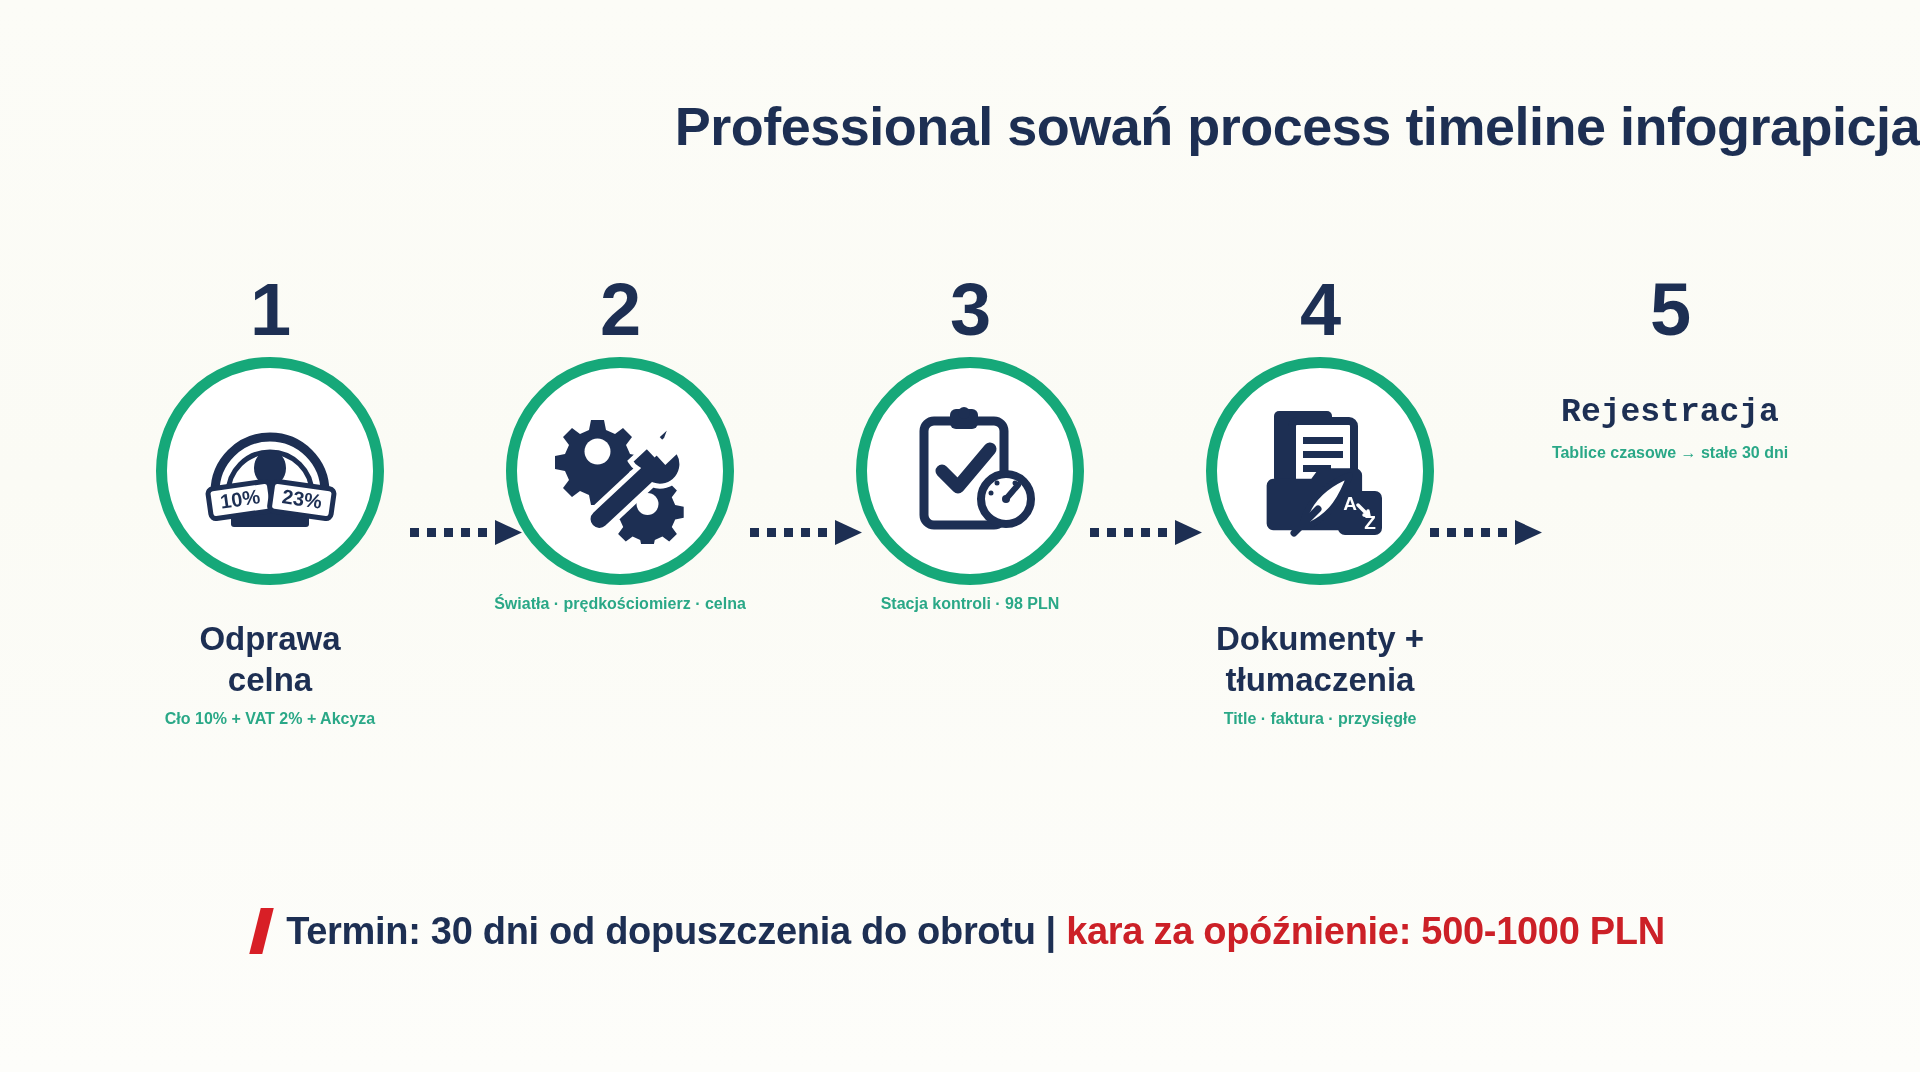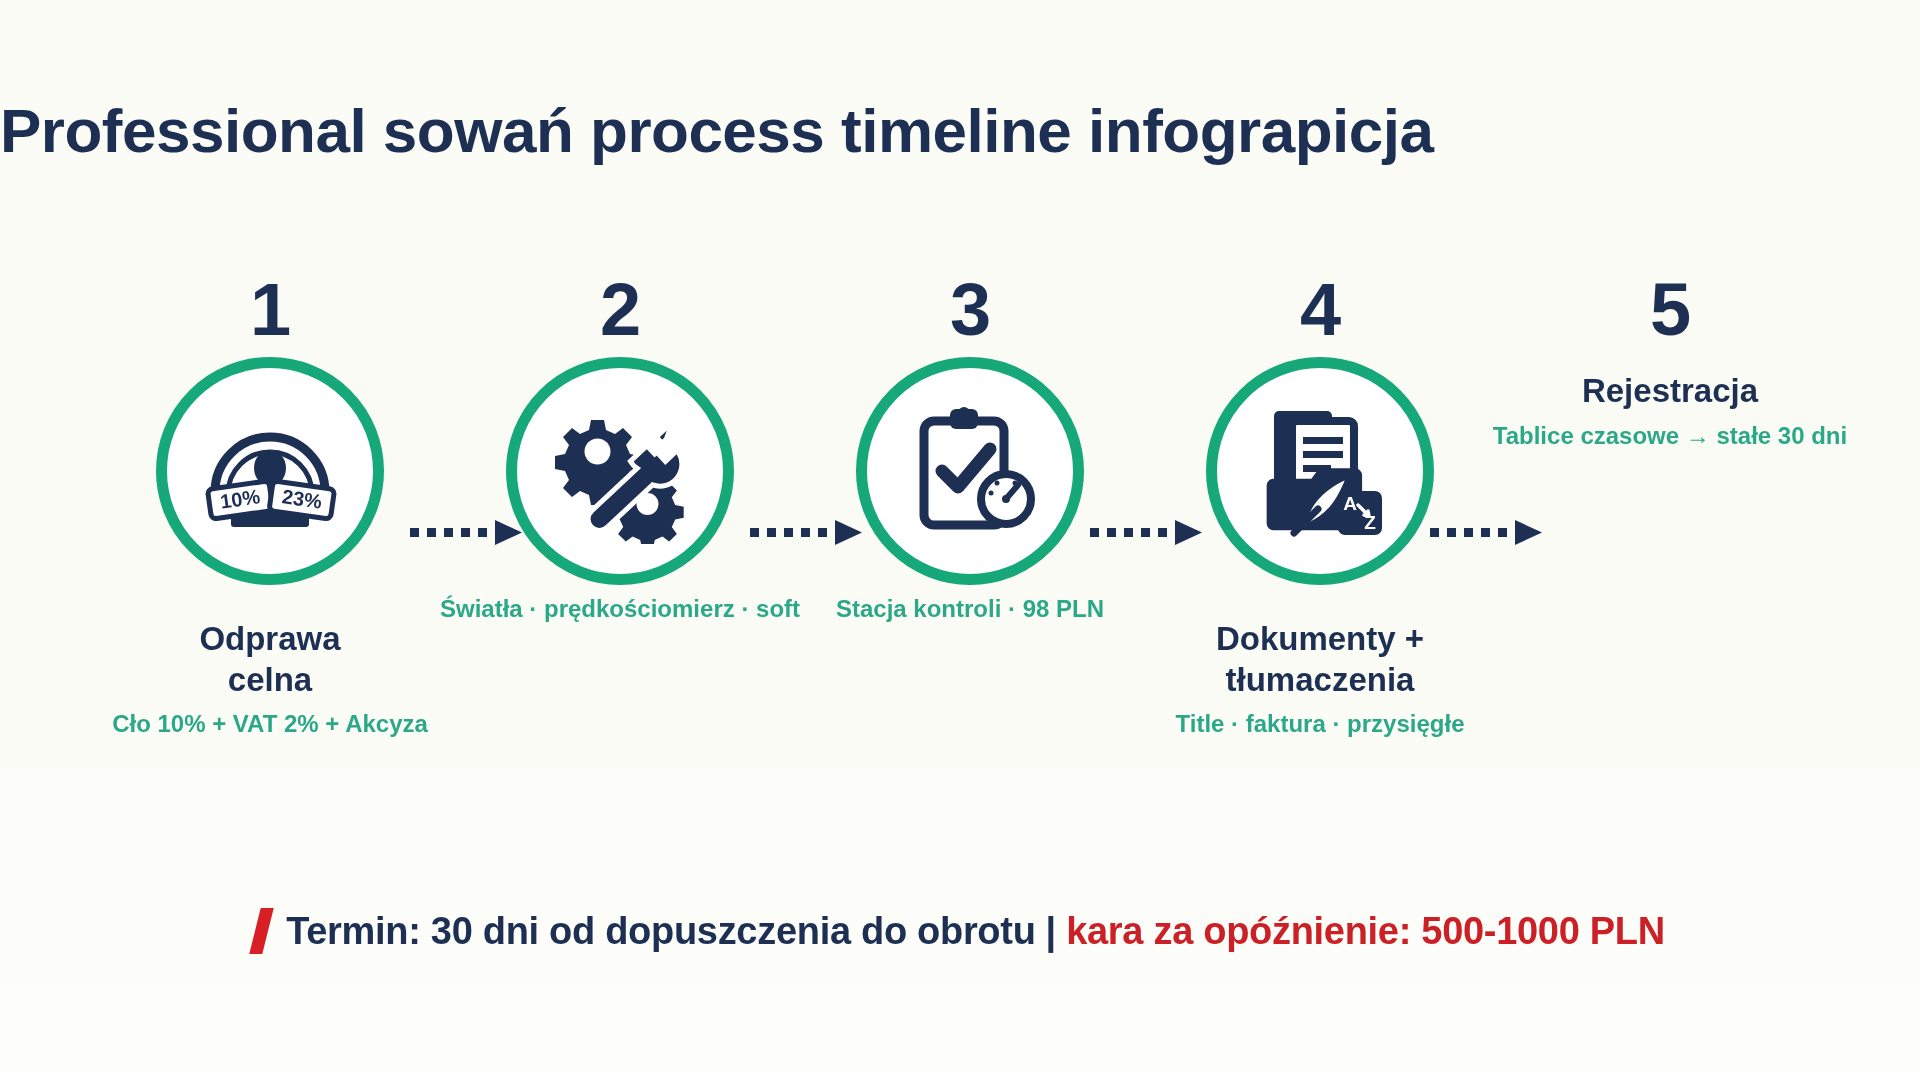--- a/index.html
+++ b/index.html
@@ -21,22 +21,22 @@
     inset: 0;
     background: linear-gradient(180deg, #fcfcf7 0%, #fbfbf5 45%, #fdfdfa 100%);
   }
 
   
   .title {
     position: absolute;
     top: 95px;
     left: 0;
     width: 1920px;
-    text-align: left;
-    font-size: 62px;
+    text-align: right;
+    font-size: 54px;
     font-weight: bold;
     letter-spacing: -0.5px;
     color: #1d2f53;
     white-space: nowrap;
   }
 
   
   .steps {
     position: absolute;
     top: 275px;
@@ -84,28 +84,28 @@
     font-size: 33px;
     font-weight: bold;
     color: #1d2f53;
     text-align: center;
     line-height: 1.22;
     white-space: pre-line;
   }
 
   .step-sub {
     margin-top: 10px;
-    font-size: 24px;
+    font-size: 16px;
     font-weight: bold;
     color: #2aa887;
     text-align: center;
     white-space: nowrap;
   }
 
-  .step.compact .step-title { margin-top: 14px; }
+  .step.compact .step-title { margin-top: 36px; font-family: Liberation Mono, monospace; }
 
   
   .arrow {
     position: absolute;
     top: 515px;
     width: 122px;
     height: 34px;
     display: flex;
     align-items: center;
     justify-content: center;
@@ -261,21 +261,21 @@
             </g>
 
             <g fill="#1d2f53" stroke="#ffffff" stroke-width="5">
               <path d="M118 20 l-16 16 8 8 -9 9 -8-8 -16 16 a22 22 0 0 0 7 7
                        l-44 44 a11 11 0 0 0 16 16 l44-44 a22 22 0 0 0 25-33
                        l-2-2 -11 11 -11-11 11-11z" transform="translate(6,2) rotate(2 73 73)"></path>
             </g>
           </svg>
         </span>
       </div>
-      <div class="step-sub">Światła · prędkościomierz · soft</div>
+      <div class="step-sub">Światła · prędkościomierz · celna</div>
     </div>
 
     <div class="step">
       <div class="step-number">3</div>
       <div class="circle">
         <span>
           <svg width="144" height="144" viewBox="0 0 144 144">
 
             <rect x="26" y="22" width="80" height="104" rx="10" fill="none" stroke="#1d2f53" stroke-width="9"></rect>
 

